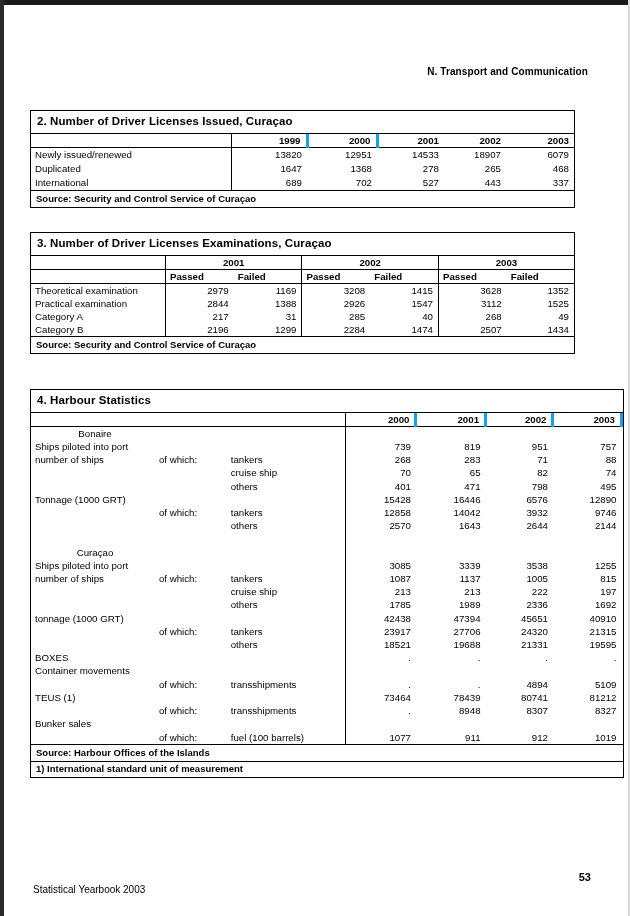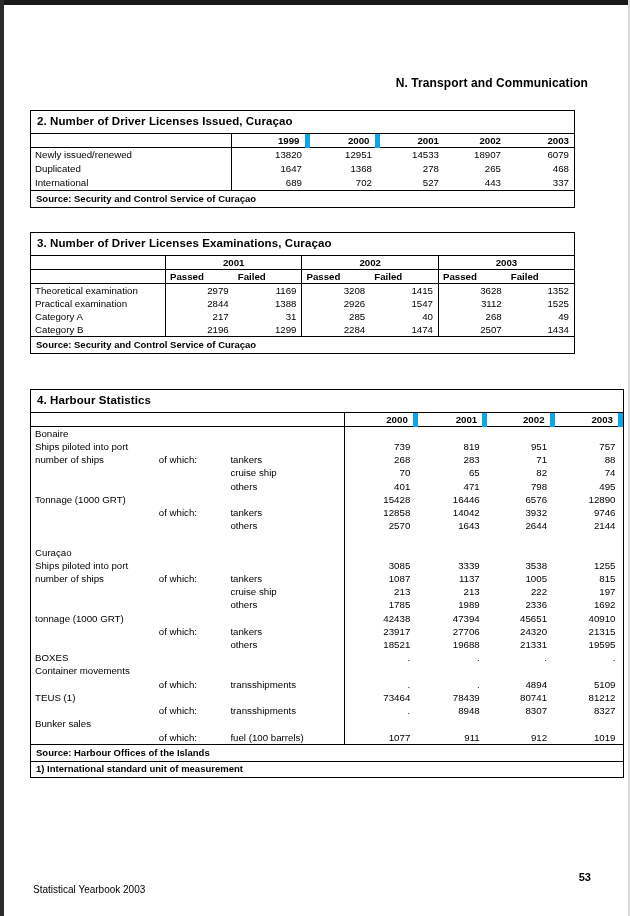--- a/index.html
+++ b/index.html
@@ -37,24 +37,24 @@
   }
   .scan-right {
     position: absolute;
     right: 0; top: 0;
     width: 2px; height: 916px;
     background: #d8d8d8;
   }
 
   .running-head {
     position: absolute;
-    left: 0; top: 76px;
+    left: 0; top: 66px;
     width: 588px;
     text-align: right;
-    font-size: 12px;
+    font-size: 10px;
     font-weight: bold;
     letter-spacing: 0.1px;
   }
 
   
   .tbl {
     position: absolute;
     border: 1px solid #000;
     background: #fff;
     box-sizing: border-box;
@@ -111,22 +111,22 @@
   .yrc {
     text-align: center;
     font-weight: bold !important;
   }
   .hdr-row td {
     border-bottom: 1px solid #000;
     height: 14px;
     line-height: 14px;
   }
   .vline-l { border-left: 1px solid #000; }
-  .vline-r { border-right: 5px solid #0ea5e9; }
-  .sect { font-weight: bold; }
+  .vline-r { border-right: 3px solid #0ea5e9; }
+  .sect { font-weight: bold; text-align: center; }
   .spacer td { height: 7px; line-height: 7px; }
   .dot { }
 
   
   #table2 { left: 30px; top: 110px; width: 545px; }
   #table2 .body-row td { height: 14px; line-height: 14px; }
 
   
   #table3 { left: 30px; top: 232px; width: 545px; }
 

